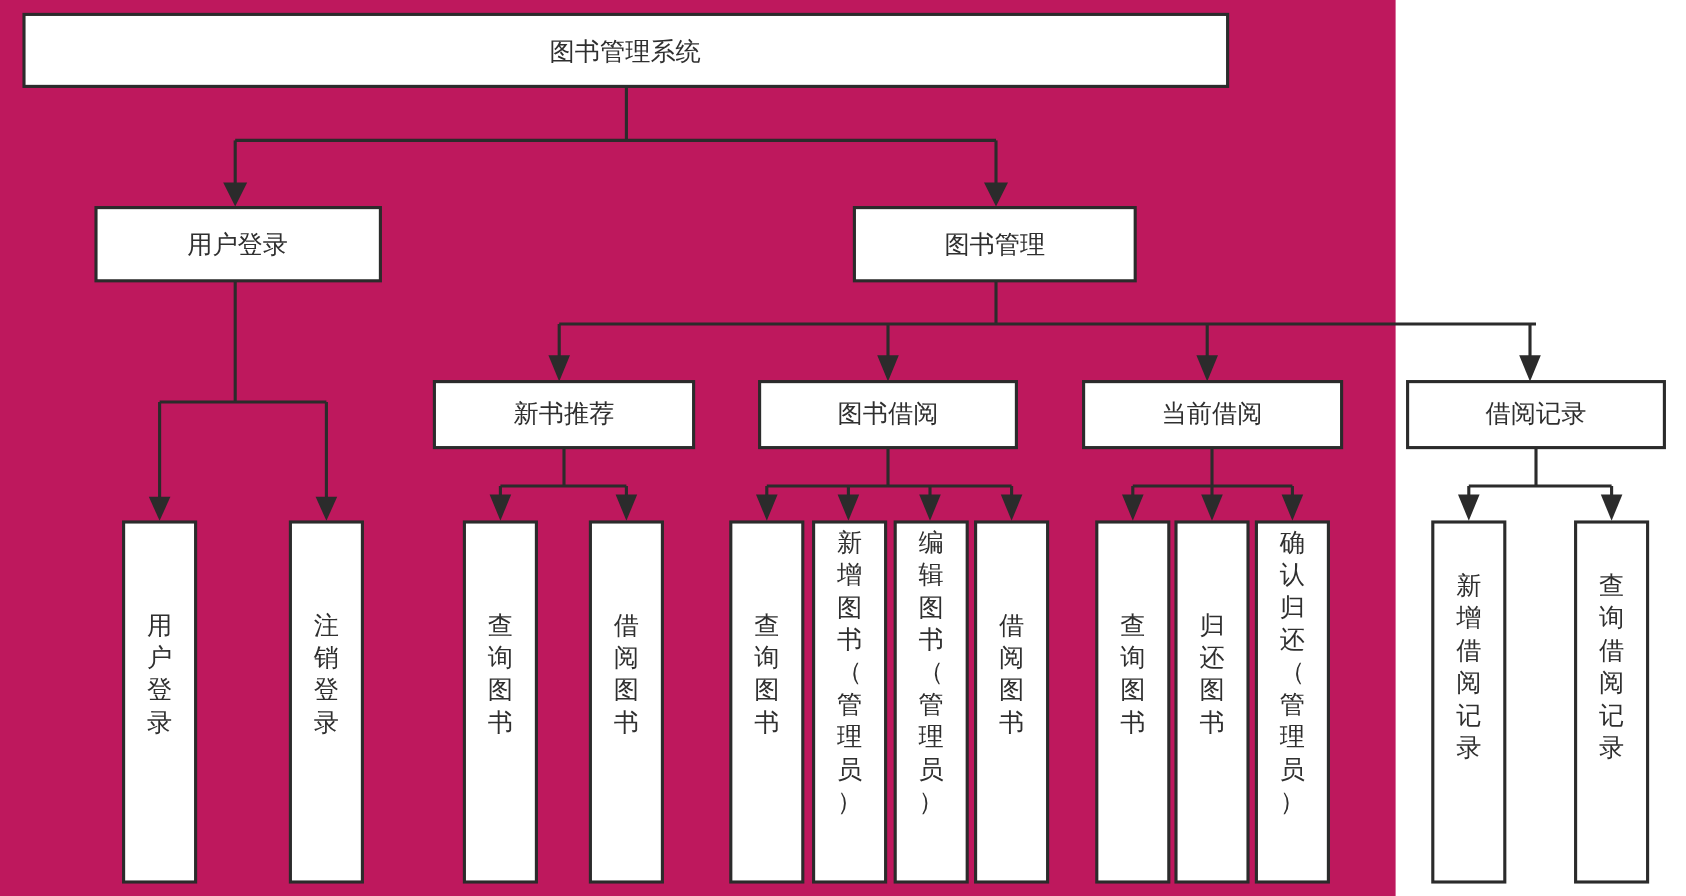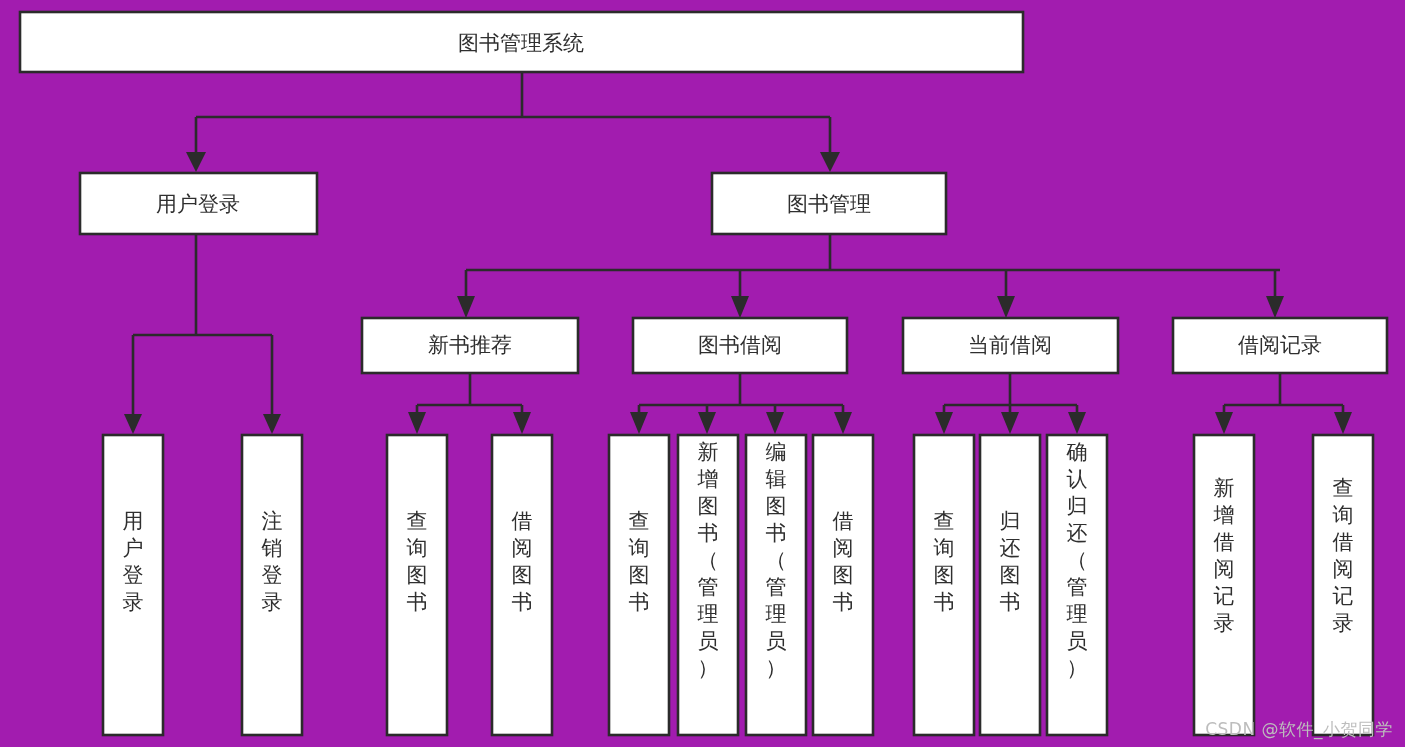--- a/index.html
+++ b/index.html
@@ -9,23 +9,23 @@
     background: #ffffff;
   }
   body {
     width: 1405px;
     height: 747px;
     overflow: hidden;
     font-family: "DejaVu Sans", "Liberation Sans", sans-serif;
   }
   #diagram-root {
     position: relative;
-    width: 1405px;
+    width: 1163px;
     height: 747px;
-    background: #a21caf;
+    background: #be185d;
   }
   svg#tree-svg {
     position: absolute;
     top: 0;
     left: 0;
     width: 1405px;
     height: 747px;
     display: block;
   }
   .node-rect {
@@ -253,15 +253,14 @@
       <text class="node-label-vertical" x="1224" y="495"><tspan x="1224" dy="0">新</tspan><tspan x="1224" dy="27">增</tspan><tspan x="1224" dy="27">借</tspan><tspan x="1224" dy="27">阅</tspan><tspan x="1224" dy="27">记</tspan><tspan x="1224" dy="27">录</tspan></text>
     </g>
 
     <g>
       <rect class="node-rect" x="1313" y="435" width="60" height="300"></rect>
       <text class="node-label-vertical" x="1343" y="495"><tspan x="1343" dy="0">查</tspan><tspan x="1343" dy="27">询</tspan><tspan x="1343" dy="27">借</tspan><tspan x="1343" dy="27">阅</tspan><tspan x="1343" dy="27">记</tspan><tspan x="1343" dy="27">录</tspan></text>
     </g>
 
   </svg>
 
-  <div class="watermark-text">CSDN @软件_小贺同学</div>
 
 </div>
 
 </body></html>

